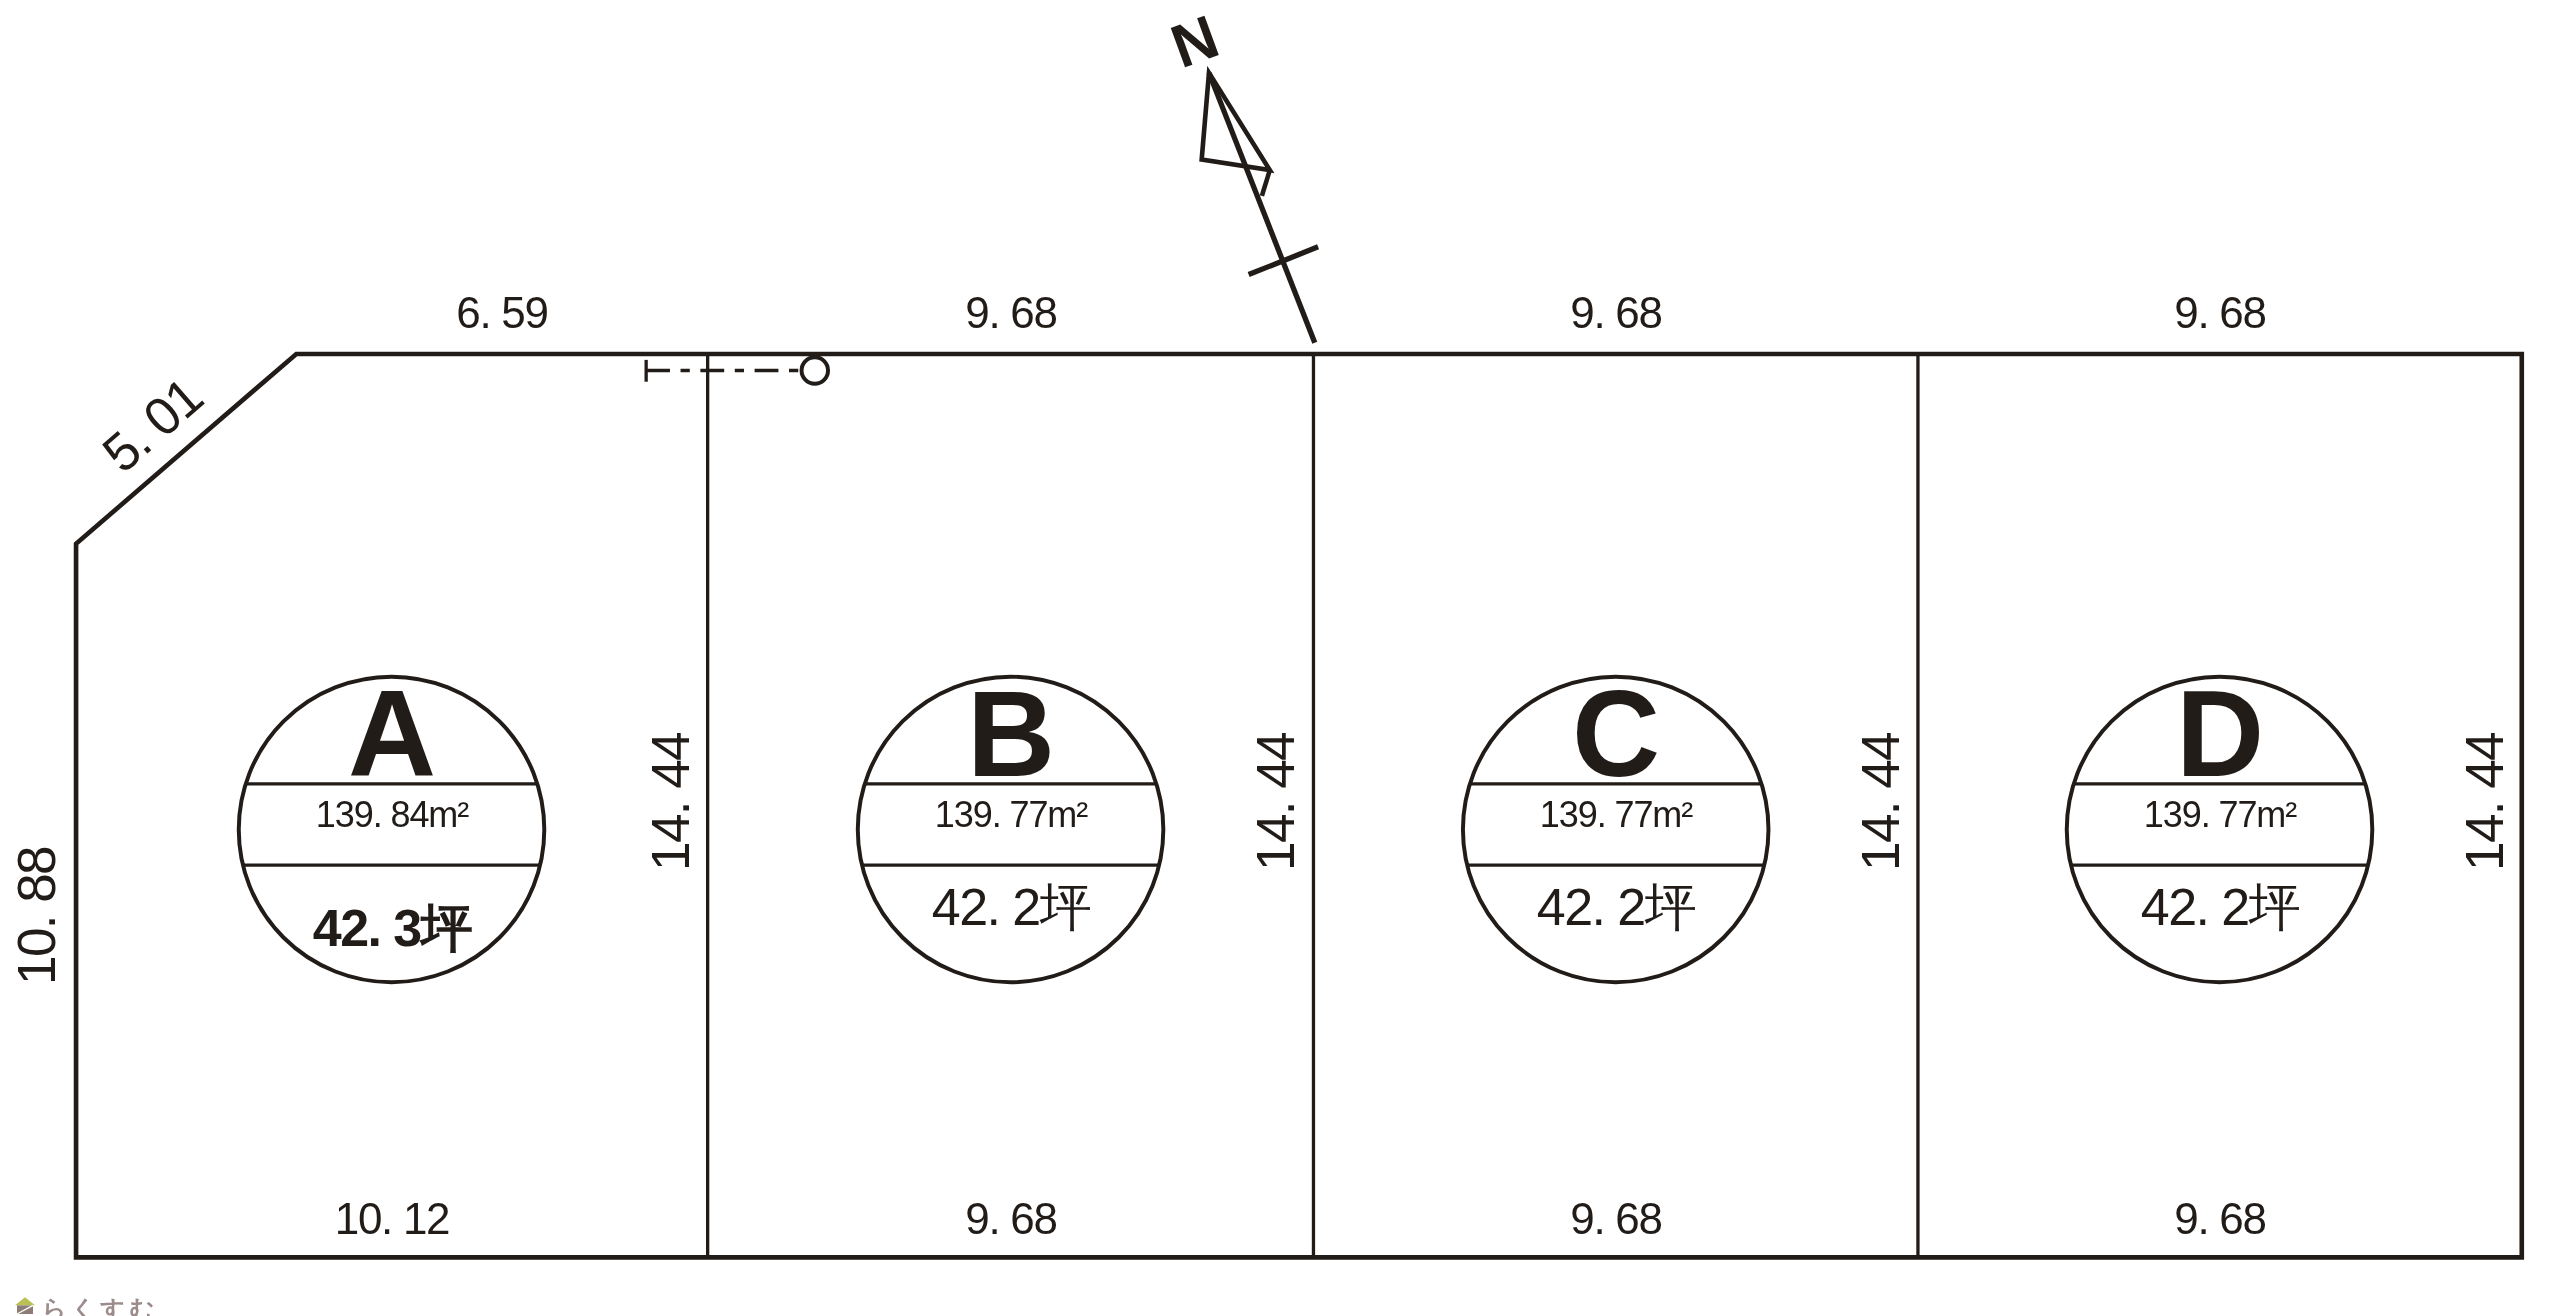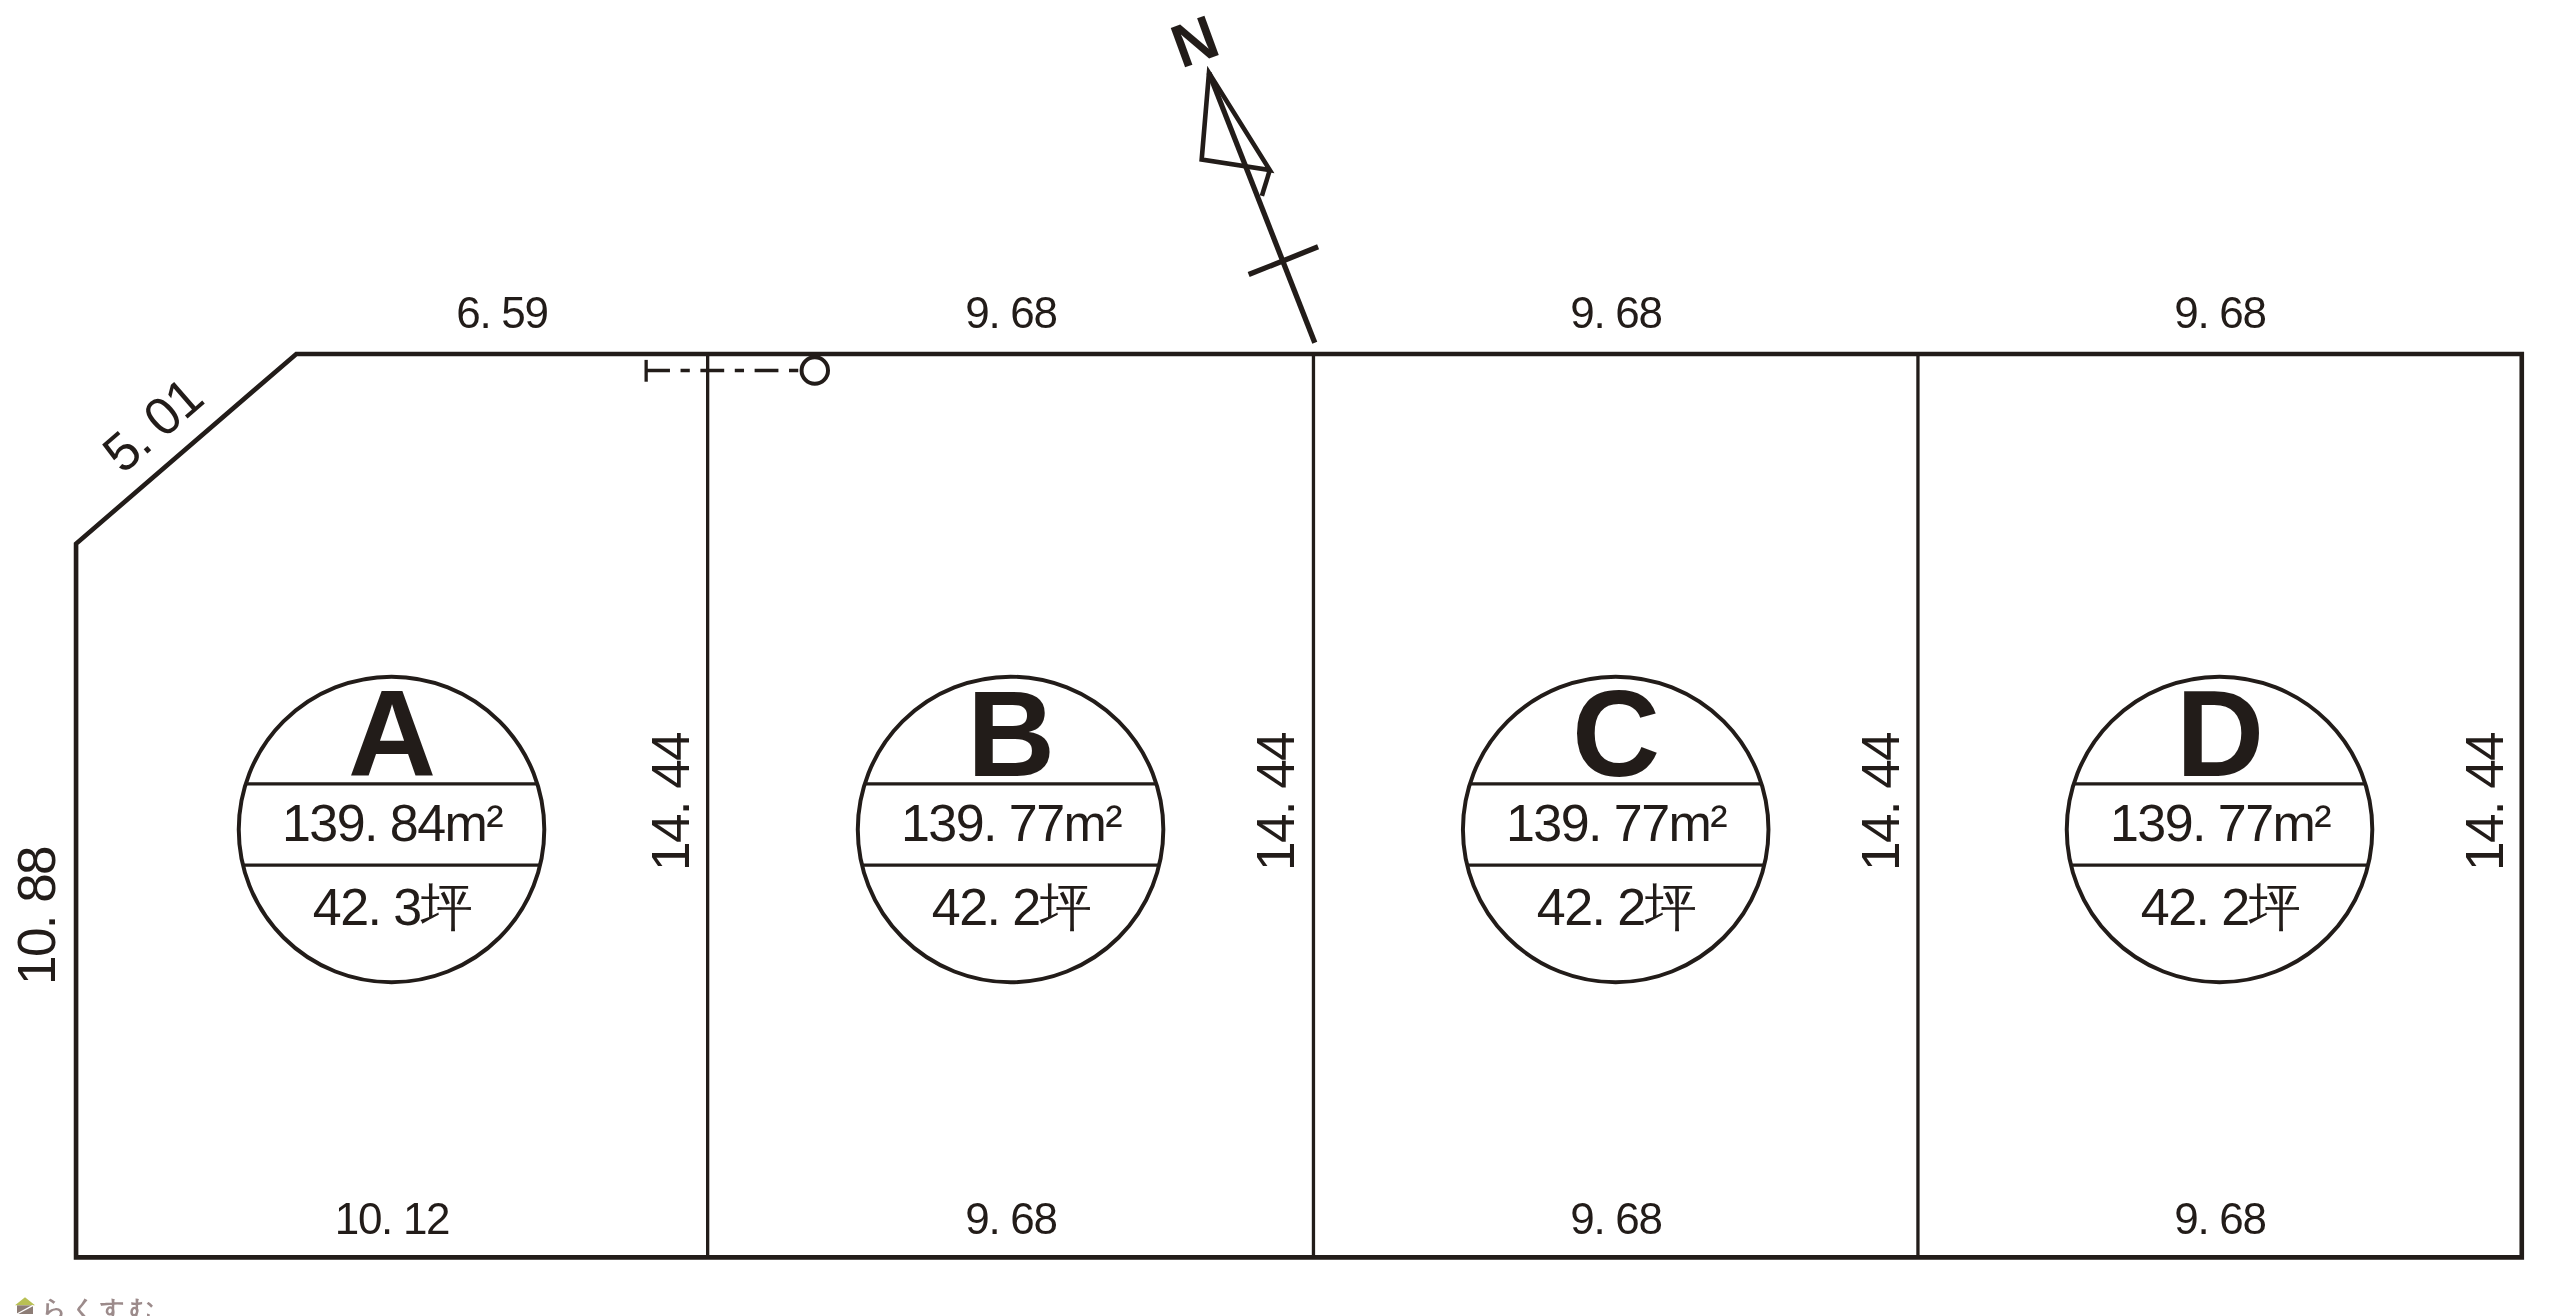--- a/index.html
+++ b/index.html
@@ -17,21 +17,21 @@
     white-space:nowrap;
     line-height:1;
     letter-spacing:-0.03em;
     color:#221c19;
   }
   .dim{font-size:44px;transform:translateX(-50%);}
   .dim-rot{font-size:53px;transform:translate(-50%,-50%) rotate(-90deg);}
   .dim-diag{font-size:53px;transform:translate(-50%,-50%) rotate(-41deg);}
   .north-n{font-size:61px;font-weight:700;transform:translate(-50%,-50%) rotate(-20deg);letter-spacing:0;}
   .lot-letter{font-size:122px;font-weight:700;transform:translateX(-50%);letter-spacing:0;}
-  .lot-area{font-size:52px;transform:translateX(-50%);}
+  .lot-area{font-size:36px;transform:translateX(-50%);}
   .lot-tsubo{font-size:52px;transform:translateX(-50%);}
   .watermark{
     position:absolute;left:42px;top:1297px;
     font-size:24px;letter-spacing:4.6px;line-height:1;font-weight:bold;
   }
   .wm-icon{position:absolute;left:13.2px;top:1296px;}
 </style>
 </head>
 <body>
 
@@ -96,21 +96,21 @@
   <div class="lbl dim-rot" style="left:670px;top:802px;">14. 44</div>
   <div class="lbl dim-rot" style="left:1275px;top:802px;">14. 44</div>
   <div class="lbl dim-rot" style="left:1880px;top:802px;">14. 44</div>
   <div class="lbl dim-rot" style="left:2484px;top:802px;">14. 44</div>
 
   <div class="lbl dim-rot" style="left:36px;top:916px;">10. 88</div>
   <div class="lbl dim-diag" style="left:152px;top:425px;">5. 01</div>
 
   <div class="lbl lot-letter" style="left:392px;top:673px;">A</div>
   <div class="lbl lot-area" style="left:392px;top:797px;">139. 84m²</div>
-  <div class="lbl lot-tsubo" style="left:392px;top:881px;">42. 3坪</div>
+  <div class="lbl lot-tsubo" style="left:392px;top:902px;font-weight:bold;">42. 3坪</div>
 
   <div class="lbl lot-letter" style="left:1011px;top:673px;">B</div>
   <div class="lbl lot-area" style="left:1011px;top:797px;">139. 77m²</div>
   <div class="lbl lot-tsubo" style="left:1011px;top:881px;">42. 2坪</div>
 
   <div class="lbl lot-letter" style="left:1616px;top:673px;">C</div>
   <div class="lbl lot-area" style="left:1616px;top:797px;">139. 77m²</div>
   <div class="lbl lot-tsubo" style="left:1616px;top:881px;">42. 2坪</div>
 
   <div class="lbl lot-letter" style="left:2220px;top:673px;">D</div>

